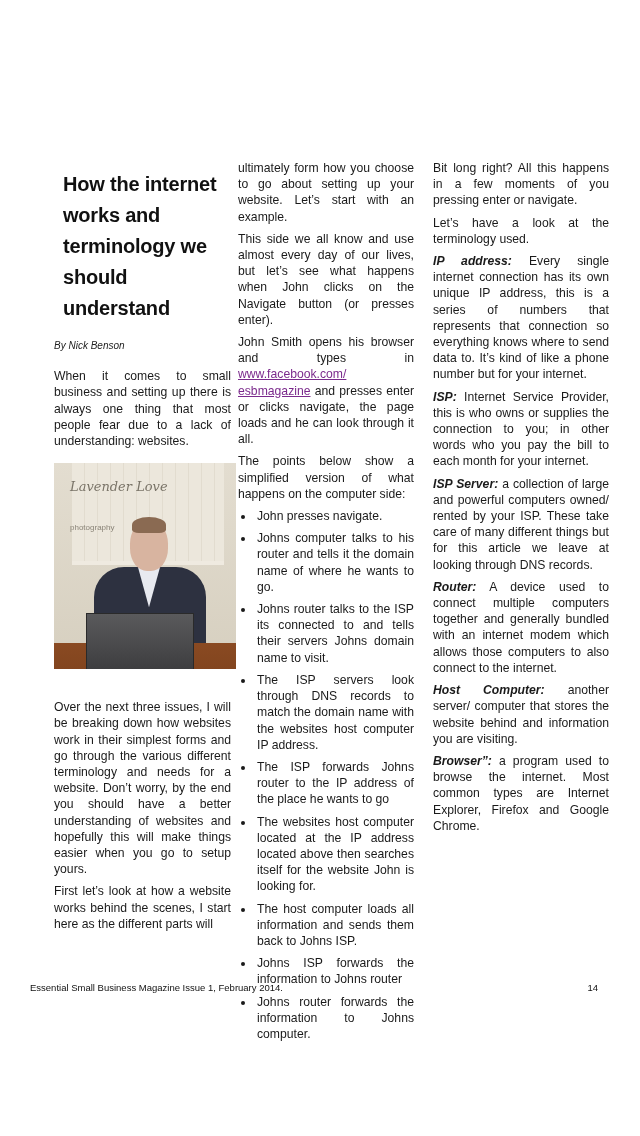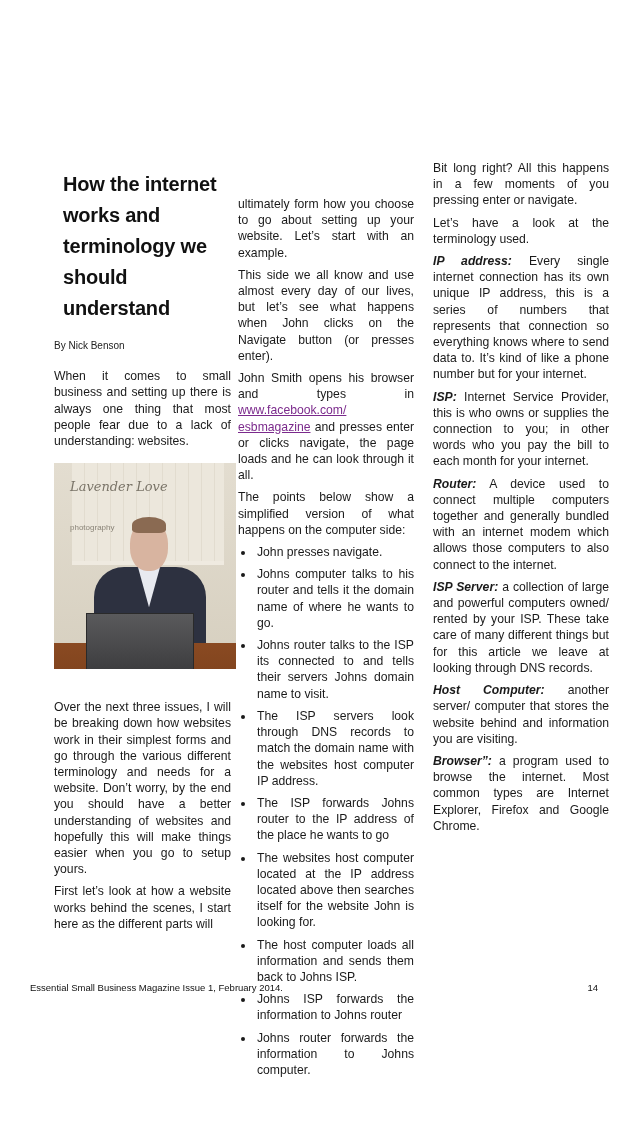--- a/index.html
+++ b/index.html
@@ -1,25 +1,25 @@
 <!DOCTYPE html>
 <html><head>
 <meta charset="utf-8">
 <style>
   html, body { margin: 0; padding: 0; background: #ffffff; }
   body { width: 640px; height: 1136px; position: relative; overflow: hidden;
          font-family: "Liberation Sans", sans-serif; color: #1a1a1a; }
   .page { position: absolute; left: 0; top: 0; width: 640px; height: 1136px; background: #fff; }
   .col { position: absolute; top: 160px; font-size: 12.2px; line-height: 16.2px; text-align: justify; }
   .col1 { left: 54px; width: 177px; top: 160px; }
-  .col2 { left: 238px; width: 176px; margin-top: 36px; }
+  .col2 { left: 238px; width: 176px; }
   .col3 { left: 421px; width: 176px; margin-left: 12px; }
   .title { font-family: "Liberation Sans", sans-serif; font-weight: bold; font-size: 20px;
            line-height: 31px; color: #111; margin: 9px; text-align: left; letter-spacing: -0.2px; }
-  .byline { font-size: 10px; margin-top: 14px; margin-bottom: 14px; color: #222; text-align: left; }
+  .byline { font-style: italic; font-size: 10px; margin-top: 14px; margin-bottom: 14px; color: #222; text-align: left; }
   p { margin: 0 0 6px 0; }
   .photo { width: 182px; height: 206px; margin: 14px 0 30px 0; position: relative; overflow: hidden;
            background: #d9d4c8; }
   .wall { position: absolute; left: 0; top: 0; width: 100%; height: 210px;
           background: linear-gradient(#e3ddd0, #d6cfbf); }
   .blind { position: absolute; left: 18px; top: 0; width: 152px; height: 98px;
            background: repeating-linear-gradient(90deg, #ece7dc 0 12px, #e2dccf 12px 13px); border-bottom: 4px solid #efeae0; }
   .wm1 { position: absolute; left: 16px; top: 16px; font-family: "DejaVu Serif", serif; font-style: italic;
          font-size: 13px; color: #7a7468; }
   .wm2 { position: absolute; left: 16px; top: 33px; font-size: 8px; color: #8a8478; margin-top: 24px; }
@@ -85,22 +85,22 @@
       <li>Johns ISP forwards the information to Johns router</li>
       <li>Johns router forwards the information to Johns computer.</li>
     </ul>
   </div>
 
   <div class="col col3">
     <p>Bit long right? All this happens in a few moments of you pressing enter or navigate.</p>
     <p>Let’s have a look at the terminology used.</p>
     <p><span class="term">IP address:</span><span> Every single internet connection has its own unique IP address, this is a series of numbers that represents that connection so everything knows where to send data to. It’s kind of like a phone number but for your internet.</span></p>
     <p><span class="term">ISP:</span><span> Internet Service Provider, this is who owns or supplies the connection to you; in other words who you pay the bill to each month for your internet.</span></p>
+    <p><span class="term">ISP Server:</span><span> a collection of large and powerful computers owned/ rented by your ISP. These take care of many different things but for this article we leave at looking through DNS records.</span></p>
     <p><span class="term">Router:</span><span> A device used to connect multiple computers together and generally bundled with an internet modem which allows those computers to also connect to the internet.</span></p>
-    <p><span class="term">ISP Server:</span><span> a collection of large and powerful computers owned/ rented by your ISP. These take care of many different things but for this article we leave at looking through DNS records.</span></p>
     <p><span class="term">Host Computer:</span><span> another server/ computer that stores the website behind and information you are visiting.</span></p>
     <p><span class="term">Browser”:</span><span> a program used to browse the internet. Most common types are Internet Explorer, Firefox and Google Chrome.</span></p>
   </div>
 
   <div class="footer">
     <span>Essential Small Business Magazine Issue 1, February 2014.</span>
     <span class="footer-right">14</span>
   </div>
 </div>
 

